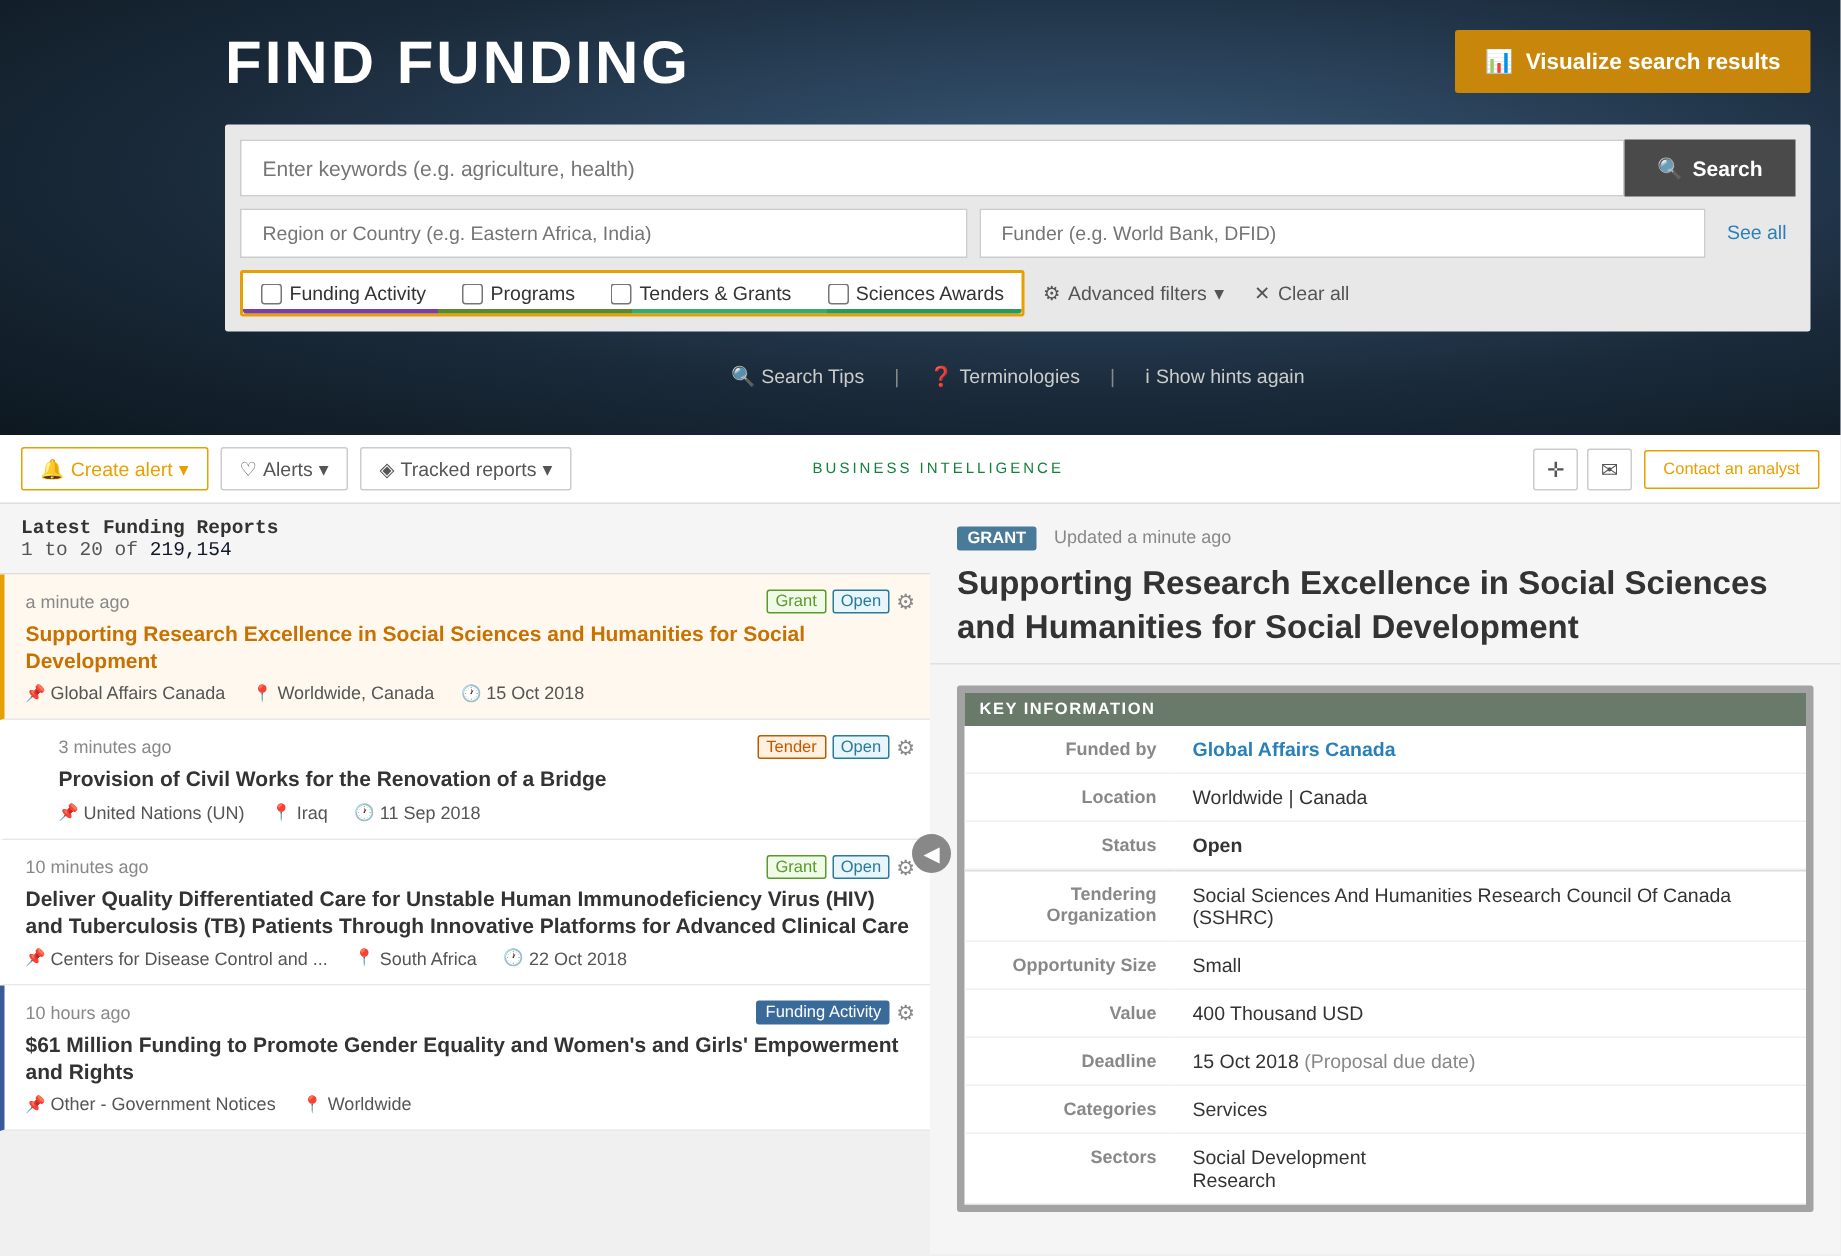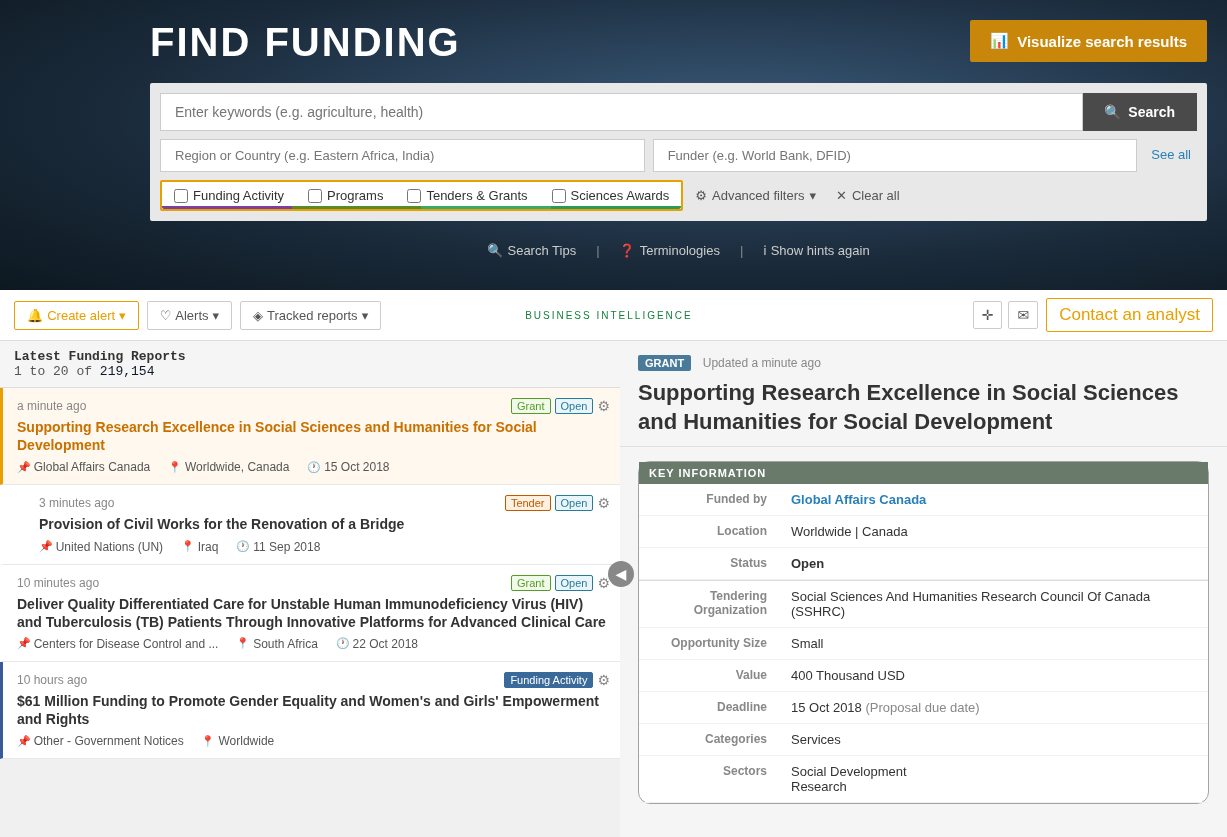--- a/index.html
+++ b/index.html
@@ -138,21 +138,21 @@
     .bi-label {
       margin-left: auto; margin-right: auto;
       color: #15803d; font-size: 10px; font-weight: normal; letter-spacing: 2px; text-transform: uppercase;
     }
     .toolbar-icons { display: flex; gap: 6px; margin-left: auto; }
     .icon-btn {
       background: transparent; border: 1px solid #ccc; color: #555; padding: 5px 8px; cursor: pointer; border-radius: 2px; font-size: 14px;
     }
     .contact-btn {
       background: #fff; border: 1px solid #e8a000; color: #e8a000; padding: 6px 12px;
-      font-size: 17px; cursor: pointer; border-radius: 2px; white-space: nowrap;
+      font-size: 11px; cursor: pointer; border-radius: 2px; white-space: nowrap;
     }
 
     
     .results-header {
       background: #f5f5f5;
       border-bottom: 1px solid #ddd;
       padding: 8px 14px;
       font-size: 13px; color: #555; font-family: Liberation Mono, monospace;
     }
     .results-header strong { color: #333; }
@@ -199,21 +199,21 @@
     .right-panel {
       flex: 1;
       background: #f5f5f5;
       overflow-y: auto;
       padding: 0;
     }
     .grant-header { padding: 14px 18px 10px 18px; border-bottom: 1px solid #e0e0e0; background: #f5f5f5; }
     .grant-badge { display: inline-block; background: #4a7a9a; color: #fff; font-size: 11px; padding: 2px 7px; border-radius: 2px; font-weight: bold; margin-right: 8px; }
     .grant-updated { color: #888; font-size: 12px; }
     .grant-title { font-size: 22px; font-weight: bold; color: #333; margin-top: 8px; line-height: 1.3; }
-    .key-info-section { margin: 14px 18px; background: #fff; border: 1px solid #a3a3a3; border-radius: 12px; }
+    .key-info-section { margin: 14px 18px; background: #fff; border: 5px solid #a3a3a3; border-radius: 2px; }
     .key-info-header { background: #6a7a6a; color: #fff; font-size: 11px; font-weight: bold; letter-spacing: 1px; padding: 5px 10px; }
     .key-info-table { width: 100%; border-collapse: collapse; }
     .key-info-table td { padding: 8px 12px; font-size: 13px; border-bottom: 1px solid #f0f0f0; vertical-align: top; }
     .key-info-table td:first-child { color: #888; text-align: right; width: 140px; font-size: 12px; font-weight: bold; }
     .key-info-table td:last-child { color: #333; }
     .link-blue { color: #2980b9; font-weight: bold; }
     .divider-row td { border-bottom: 1px solid #ddd !important; }
 
     
     .full-toolbar {

